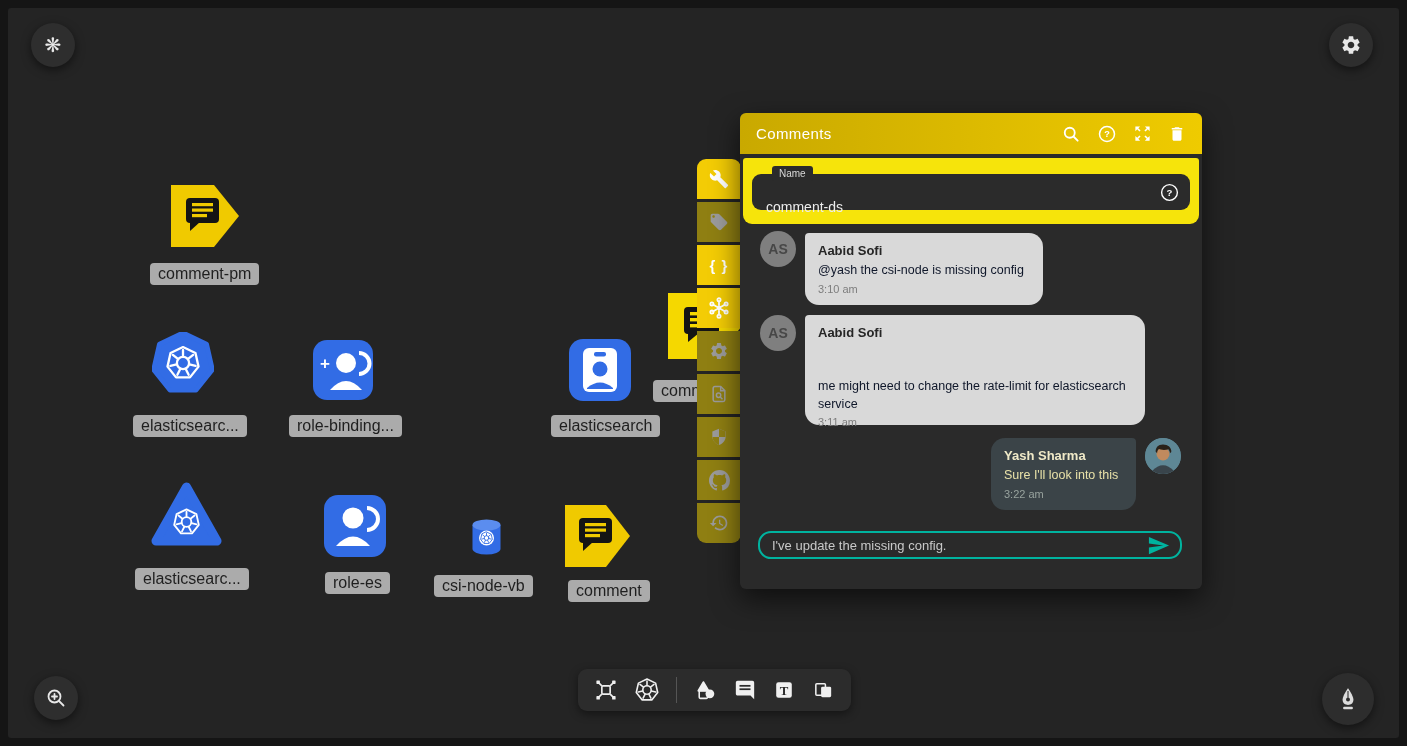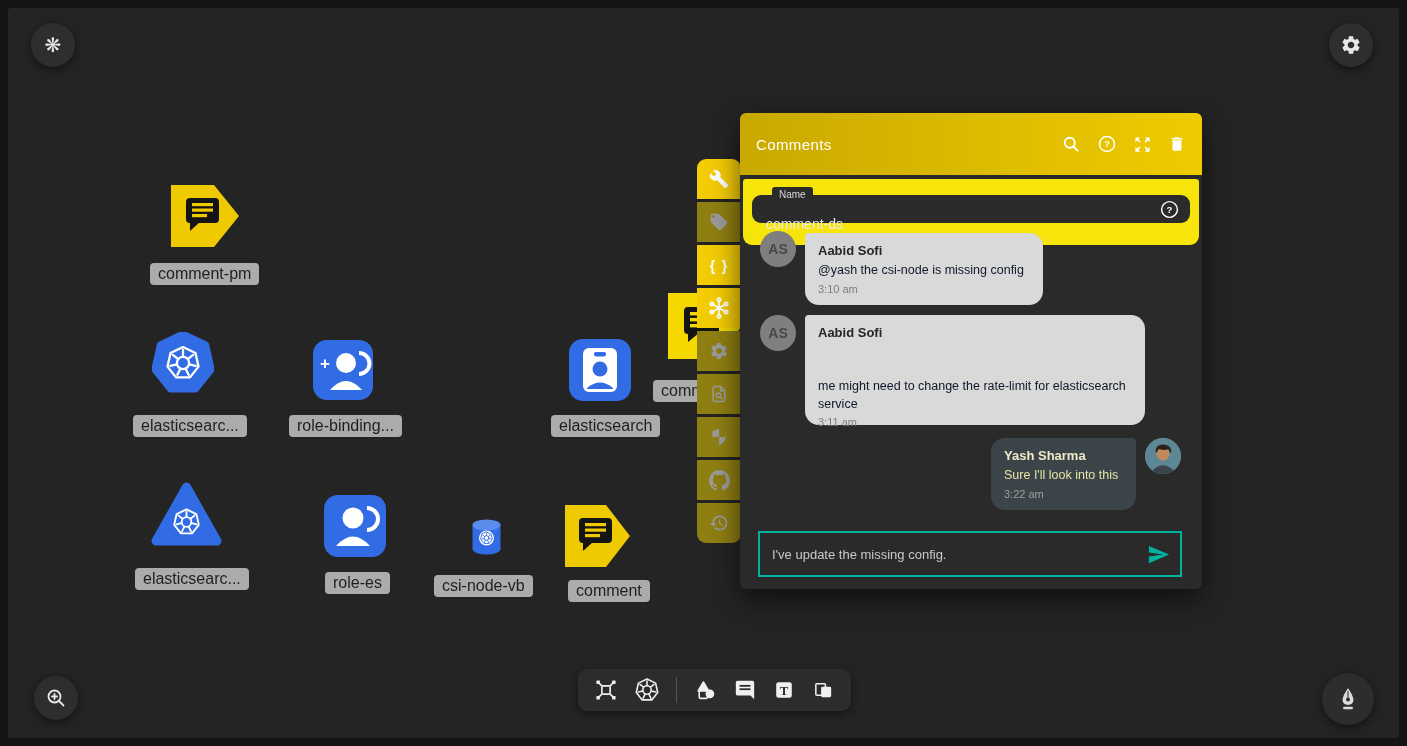--- a/index.html
+++ b/index.html
@@ -23,49 +23,49 @@
   .vtb .btn{width:44px;height:40px;margin-bottom:3px;display:flex;align-items:center;justify-content:center;cursor:pointer;}
   .vtb .btn:first-child{border-radius:9px 9px 0 0;}
   .vtb .btn:last-child{border-radius:0 0 9px 9px;margin-bottom:0;}
   .vtb .on{background:#F3CC05;}
   .vtb .off{background:#8F7F12;}
   .vtb .braces{color:#fff;font-weight:bold;font-size:15px;letter-spacing:1px;}
 
   
   .panel{position:absolute;left:740px;top:113px;width:462px;height:476px;background:#2a2a2a;
          border-radius:6px;box-shadow:0 10px 28px rgba(0,0,0,.6);z-index:10;}
-  .panel-header{height:62px;background:linear-gradient(90deg,#C9A900,#EFCB00);border-radius:6px 6px 0 0;
+  .panel-header{height:41px;background:linear-gradient(90deg,#C9A900,#EFCB00);border-radius:6px 6px 0 0;
                 display:flex;align-items:center;padding:0 16px;}
   .panel-title{color:#ffffff;font-size:15px;letter-spacing:.4px;flex:1;}
   .hicons{display:flex;gap:16px;align-items:center;}
   .hicon{cursor:pointer;display:flex;}
 
   .name-block{position:relative;margin:4px 3px 0;height:66px;background:#F6E40B;border-radius:3px 3px 9px 9px;}
-  .name-wrap{position:absolute;left:9px;right:9px;top:16px;height:28px;background:#2b2b2b;border-radius:9px;
+  .name-wrap{position:absolute;left:9px;right:9px;top:16px;height:36px;background:#2b2b2b;border-radius:9px;
              display:flex;align-items:center;}
   .name-tab{position:absolute;left:20px;top:-8px;background:#2b2b2b;color:#d8d8d8;font-size:10px;
             padding:2px 7px;border-radius:3px;}
   .name-input{flex:1;background:transparent;border:0;outline:none;color:#ececec;font-size:14px;
               padding:0 14px;font-family:inherit;margin-top:29px;}
   .name-help{margin-right:10px;cursor:pointer;display:flex;}
 
   .avatar{position:absolute;width:36px;height:36px;border-radius:50%;background:#7f7f7f;color:#474747;
           display:flex;align-items:center;justify-content:center;font-size:14px;font-weight:bold;}
   .bub{position:absolute;background:#d9d9d9;border-radius:4px 14px 14px 14px;padding:10px 13px;box-sizing:border-box;}
   .bub .who{font-size:13px;font-weight:bold;color:#262626;}
   .bub .txt{font-size:12.5px;color:#0f172a;margin-top:4px;line-height:1.4;}
   .bub .time{font-size:11px;color:#7d7d7d;margin-top:3px;}
   .bub.gap .txt{margin-top:38px;}
   .bub.right{background:#3B4448;border-radius:14px 4px 14px 14px;}
   .bub.right .who{color:#F0EAC8;}
   .bub.right .txt{color:#E8E1A8;}
   .bub.right .time{color:#98A39E;}
 
-  .composer{position:absolute;left:18px;top:418px;width:424px;height:46px;border:2px solid #00B39F;
-            border-radius:0;box-sizing:border-box;display:flex;align-items:center;background:#2a2a2a;}
+  .composer{position:absolute;left:18px;top:418px;width:424px;height:28px;border:2px solid #00B39F;
+            border-radius:13px;box-sizing:border-box;display:flex;align-items:center;background:#2a2a2a;}
   .composer-input{flex:1;border:0;background:transparent;outline:none;color:#c9c9c9;font-size:13px;
                   padding:0 12px;font-family:inherit;}
   .send-btn{margin-right:10px;cursor:pointer;display:flex;}
 
   
   .btb{position:absolute;left:578px;top:669px;height:42px;background:#2c2c2c;border-radius:9px;
        display:flex;align-items:center;gap:17px;padding:0 16px;box-shadow:0 3px 10px rgba(0,0,0,.45);z-index:6;}
   .btb .tool{cursor:pointer;display:flex;}
   .btb .divider{width:1px;height:26px;background:#555;}
 </style>

